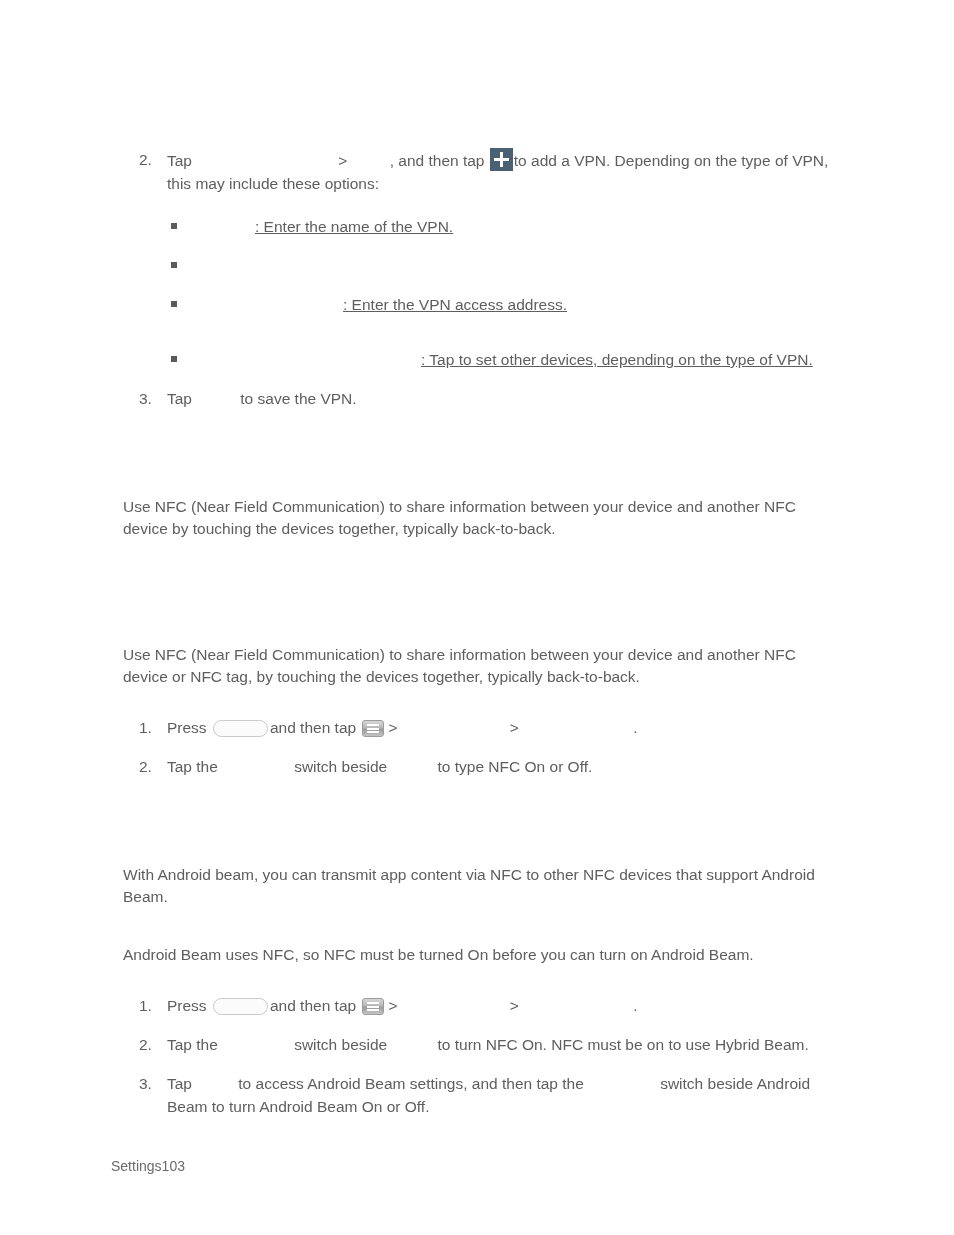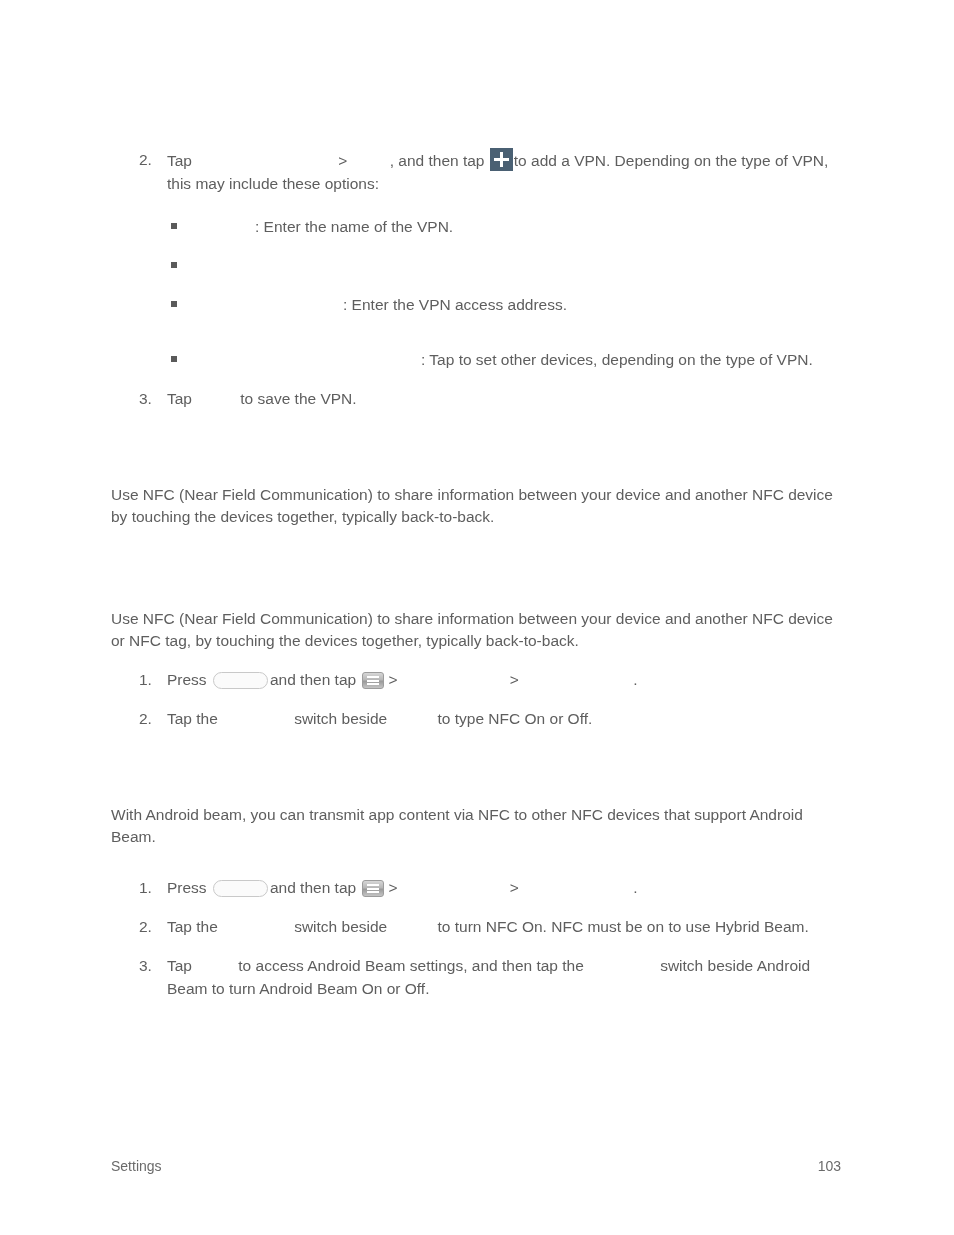--- a/index.html
+++ b/index.html
@@ -31,21 +31,21 @@
     left: 111px;
     top: 118px;
     width: 730px;
   }
 
   
   .para {
     font-size: 15.5px;
     line-height: 22px;
     color: #5e5e5e;
-    margin: 0;
+    margin: 12px;
   }
 
   
   .section-heading {
     height: 30px;
     font-size: 19px;
     line-height: 30px;
     font-weight: bold;
     color: #5e5e5e;
     visibility: hidden;
@@ -72,20 +72,21 @@
     text-align: left;
     color: #5e5e5e;
     font-size: 15.5px;
   }
 
   
   .bullets {
     margin: 0;
     padding: 0;
     list-style: none;
+    text-decoration: underline;
   }
   .bullet {
     position: relative;
     padding-left: 88px;
     font-size: 15.5px;
     line-height: 23px;
     color: #5e5e5e;
   }
   .bullet-marker {
     position: absolute;
@@ -174,21 +175,20 @@
 
   .gt { padding: 0 2px; }
 
   
   .footer {
     position: absolute;
     left: 111px;
     top: 1158px;
     width: 730px;
     display: flex;
-    justify-content: space-between;
     font-size: 14px;
     color: #6a6a6a;
   }
 
   
   .gap-12 { height: 12px; }
   .gap-16 { height: 16px; }
   .gap-20 { height: 20px; }
   .gap-38 { height: 38px; }
   .gap-44 { height: 44px; }
@@ -286,20 +286,21 @@
     </ol>
 
     <div class="gap-44"></div>
 
     <div class="section-heading"></div>
 
     <p class="para">With Android beam, you can transmit app content via NFC to other NFC devices that support Android Beam.</p>
 
     <div class="gap-12"></div>
 
+    <p class="para">Android Beam uses NFC, so NFC must be turned On before you can turn on Android Beam.</p>
 
     <div class="gap-16"></div>
 
     <ol class="steps">
       <li class="step">
         <span class="step-num">1.</span><span>Press</span>
         <span class="icon-home"></span><span>and then tap</span>
         <span class="icon-menu"><i></i><i></i><i></i></span><span class="gt">&gt;</span>
         <span class="blank" style="width:104px">Settings</span><span class="gt">&gt;</span>
         <span class="blank" style="width:108px">NFC</span><span>.</span>

